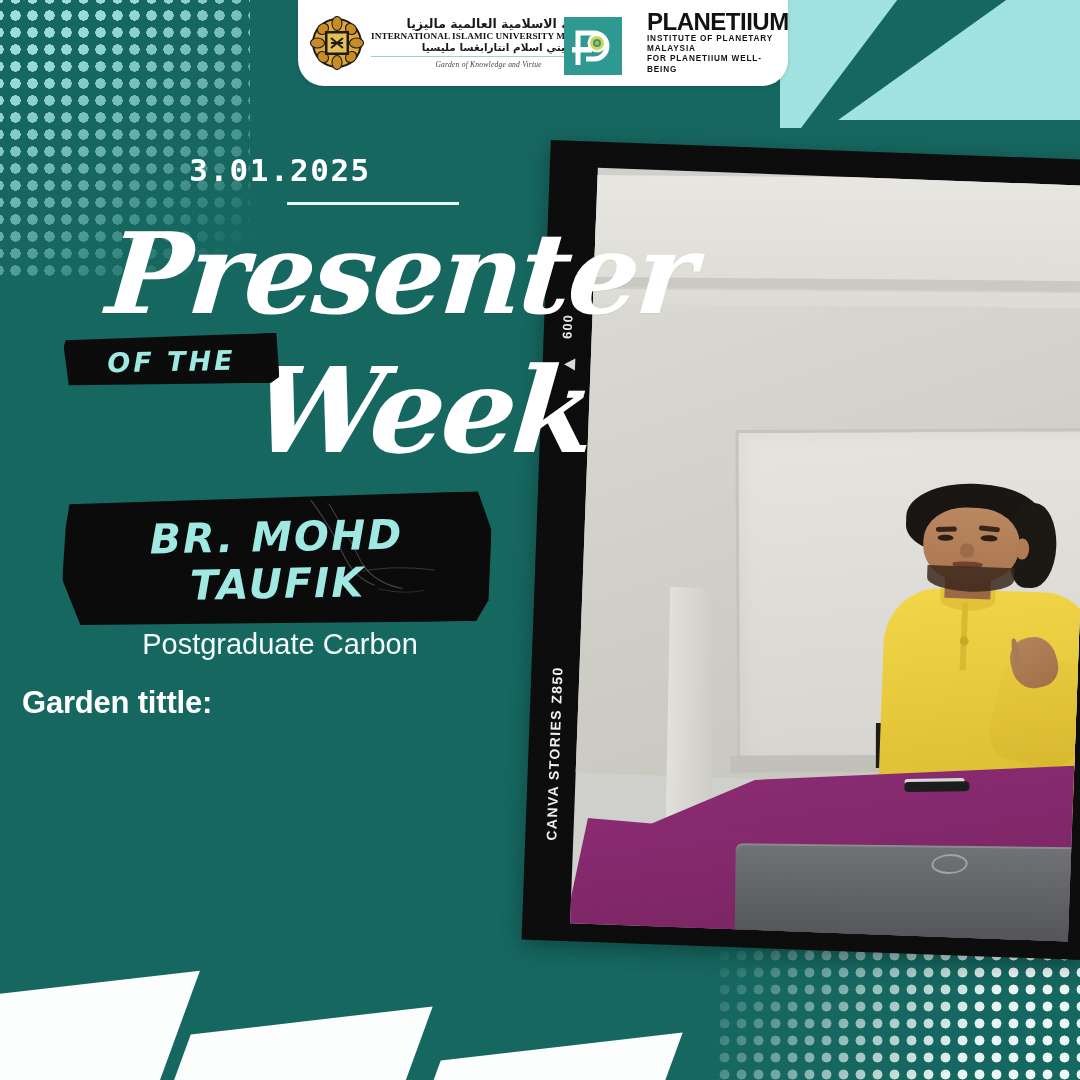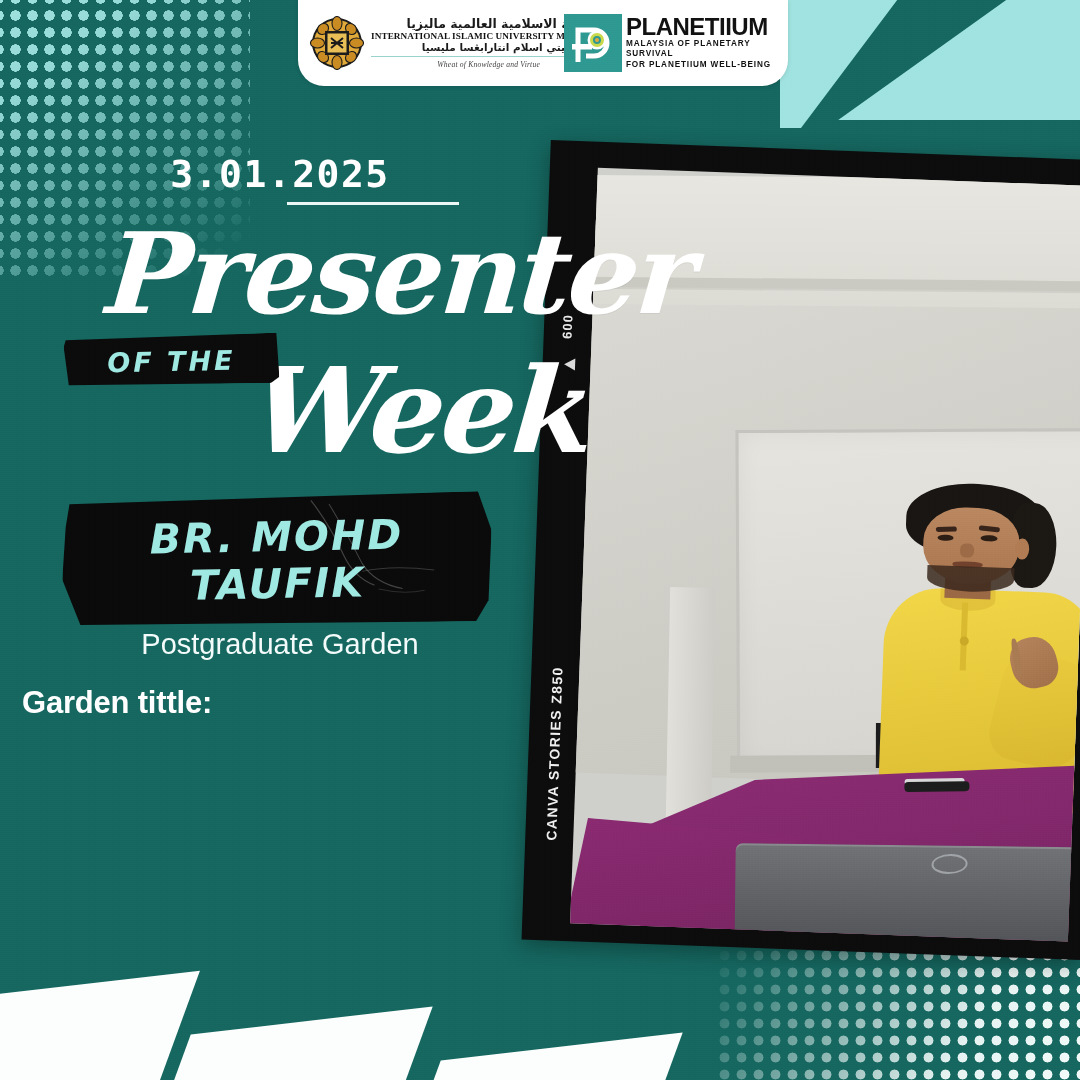--- a/index.html
+++ b/index.html
@@ -70,31 +70,31 @@
   }
   .logo-iium { display:flex; align-items:center; padding-left:12px; gap:7px; width:262px; }
   .iium-mark { width:54px; height:54px; position:relative; flex:none; }
   .iium-lines { display:flex; flex-direction:column; gap:1px; }
   .iium-ar1 { font-family:"DejaVu Sans", sans-serif; font-size:12.5px; color:#1a1a1a; font-weight:700; letter-spacing:-.2px; direction:rtl; line-height:1.05;}
   .iium-en { font-family:"Liberation Serif", serif; font-size:9.2px; font-weight:700; color:#111; letter-spacing:.1px; white-space:nowrap;}
   .iium-ar2 { font-family:"DejaVu Sans", sans-serif; font-size:10.5px; color:#1a1a1a; font-weight:600; direction:rtl; line-height:1.05;}
   .iium-tag { font-family:"Liberation Serif", serif; font-style:italic; font-size:7.6px; color:#3f3f3f; text-align:center; margin-top:2px; letter-spacing:.2px;}
   .iium-rule { height:1px; background:#9ad3cc; margin-top:2px; }
 
-  .logo-plan { display:flex; align-items:center; gap:4px; padding-left:4px; }
+  .logo-plan { display:flex; align-items:flex-end; gap:25px; padding-left:4px; }
   .plan-mark { width:58px; height:58px; background:#2E9890; position:relative; flex:none; }
   .plan-text { display:flex; flex-direction:column; }
   .plan-name { font-family:"Liberation Sans", sans-serif; font-weight:bold; font-size:24px; letter-spacing:-.5px; color:#111; line-height:.95; }
   .plan-sub1, .plan-sub2 { font-family:"Liberation Sans", sans-serif; font-weight:bold; font-size:8.2px; letter-spacing:.85px; color:#111; line-height:1.25;}
 
   
   .date {
     position:absolute; left:0; top:152px; width:560px; text-align:center;
     color:#FFFFFF; font-family:"DejaVu Sans Mono", monospace; font-weight:bold;
-    font-size:38px; letter-spacing:1.5px; z-index:30;
+    font-size:31px; letter-spacing:1.5px; z-index:30;
   }
   .date-rule {
     position:absolute; left:287px; top:202px; width:172px; height:3px;
     background:#EAF7F5; z-index:30;
   }
 
   .presenter {
     position:absolute; left:108px; top:218px; z-index:31;
     font-family:"DejaVu Serif", serif; font-style:italic; font-weight:bold;
     font-size:112px; color:#FFFFFF; letter-spacing:-3px;
@@ -344,39 +344,39 @@
             <rect x="17.5" y="17.5" width="19" height="19" fill="#E8BE55"></rect>
             <path d="M21 22 L33 32 M33 22 L21 32 M21 27 L33 27" stroke="#1b1b1b" stroke-width="2" fill="none"></path>
           </g>
         </svg>
       </div>
       <div class="iium-lines">
         <div class="iium-ar1">الجامعة الاسلامية العالمية ماليزيا</div>
         <div class="iium-en">INTERNATIONAL ISLAMIC UNIVERSITY MALAYSIA</div>
         <div class="iium-ar2">اونيۏرسيتي اسلام انتارابڠسا مليسيا</div>
         <div class="iium-rule"></div>
-        <div class="iium-tag">Wheat of Knowledge and Virtue</div>
+        <div class="iium-tag">Garden of Knowledge and Virtue</div>
       </div>
     </div>
 
     <div class="logo-plan">
       <div class="plan-mark">
         <svg viewBox="0 0 58 58" width="58" height="58" aria-hidden="true">
           <rect x="0" y="0" width="58" height="58" fill="#2E9890"></rect>
           <path d="M14 48 L14 16 L30 16 A13 13 0 0 1 30 42 L22 42" fill="none" stroke="#ffffff" stroke-width="5"></path>
           <rect x="8" y="30" width="20" height="5.5" fill="#ffffff"></rect>
           <circle cx="33" cy="26" r="9.5" fill="#ffffff"></circle>
           <circle cx="33" cy="26" r="7" fill="#C9D94A"></circle>
           <circle cx="33" cy="26" r="4" fill="#2E9890"></circle>
           <circle cx="33" cy="26" r="2" fill="#E0A93A"></circle>
         </svg>
       </div>
       <div class="plan-text">
         <div class="plan-name">PLANETIIUM</div>
-        <div class="plan-sub1">MALAYSIA OF PLANETARY SURVIVAL</div>
+        <div class="plan-sub1">INSTITUTE OF PLANETARY MALAYSIA</div>
         <div class="plan-sub2">FOR PLANETIIUM WELL-BEING</div>
       </div>
     </div>
   </div>
 
   <div class="date">3.01.2025</div>
   <div class="date-rule"></div>
 
   <div class="presenter">Presenter</div>
 
@@ -392,18 +392,18 @@
       <path d="M268 10 Q286 40 300 70 Q312 90 340 96" stroke="#8a8a8a" stroke-width="1" fill="none" opacity=".45"></path>
       <path d="M300 78 Q330 72 372 78" stroke="#7b7b7b" stroke-width="1" fill="none" opacity=".4"></path>
       <path d="M316 96 Q340 102 362 98" stroke="#6a6a6a" stroke-width="1" fill="none" opacity=".35"></path>
     </svg>
   </div>
   <div class="name-text">
     <span>BR. MOHD</span>
     <span>TAUFIK</span>
   </div>
 
-  <div class="role">Postgraduate Garden</div>
+  <div class="role">Postgraduate Carbon</div>
 
   <div class="jt-label">Garden tittle:</div>
 
   <div class="grain"></div>
 </div>
 
 </body></html>

